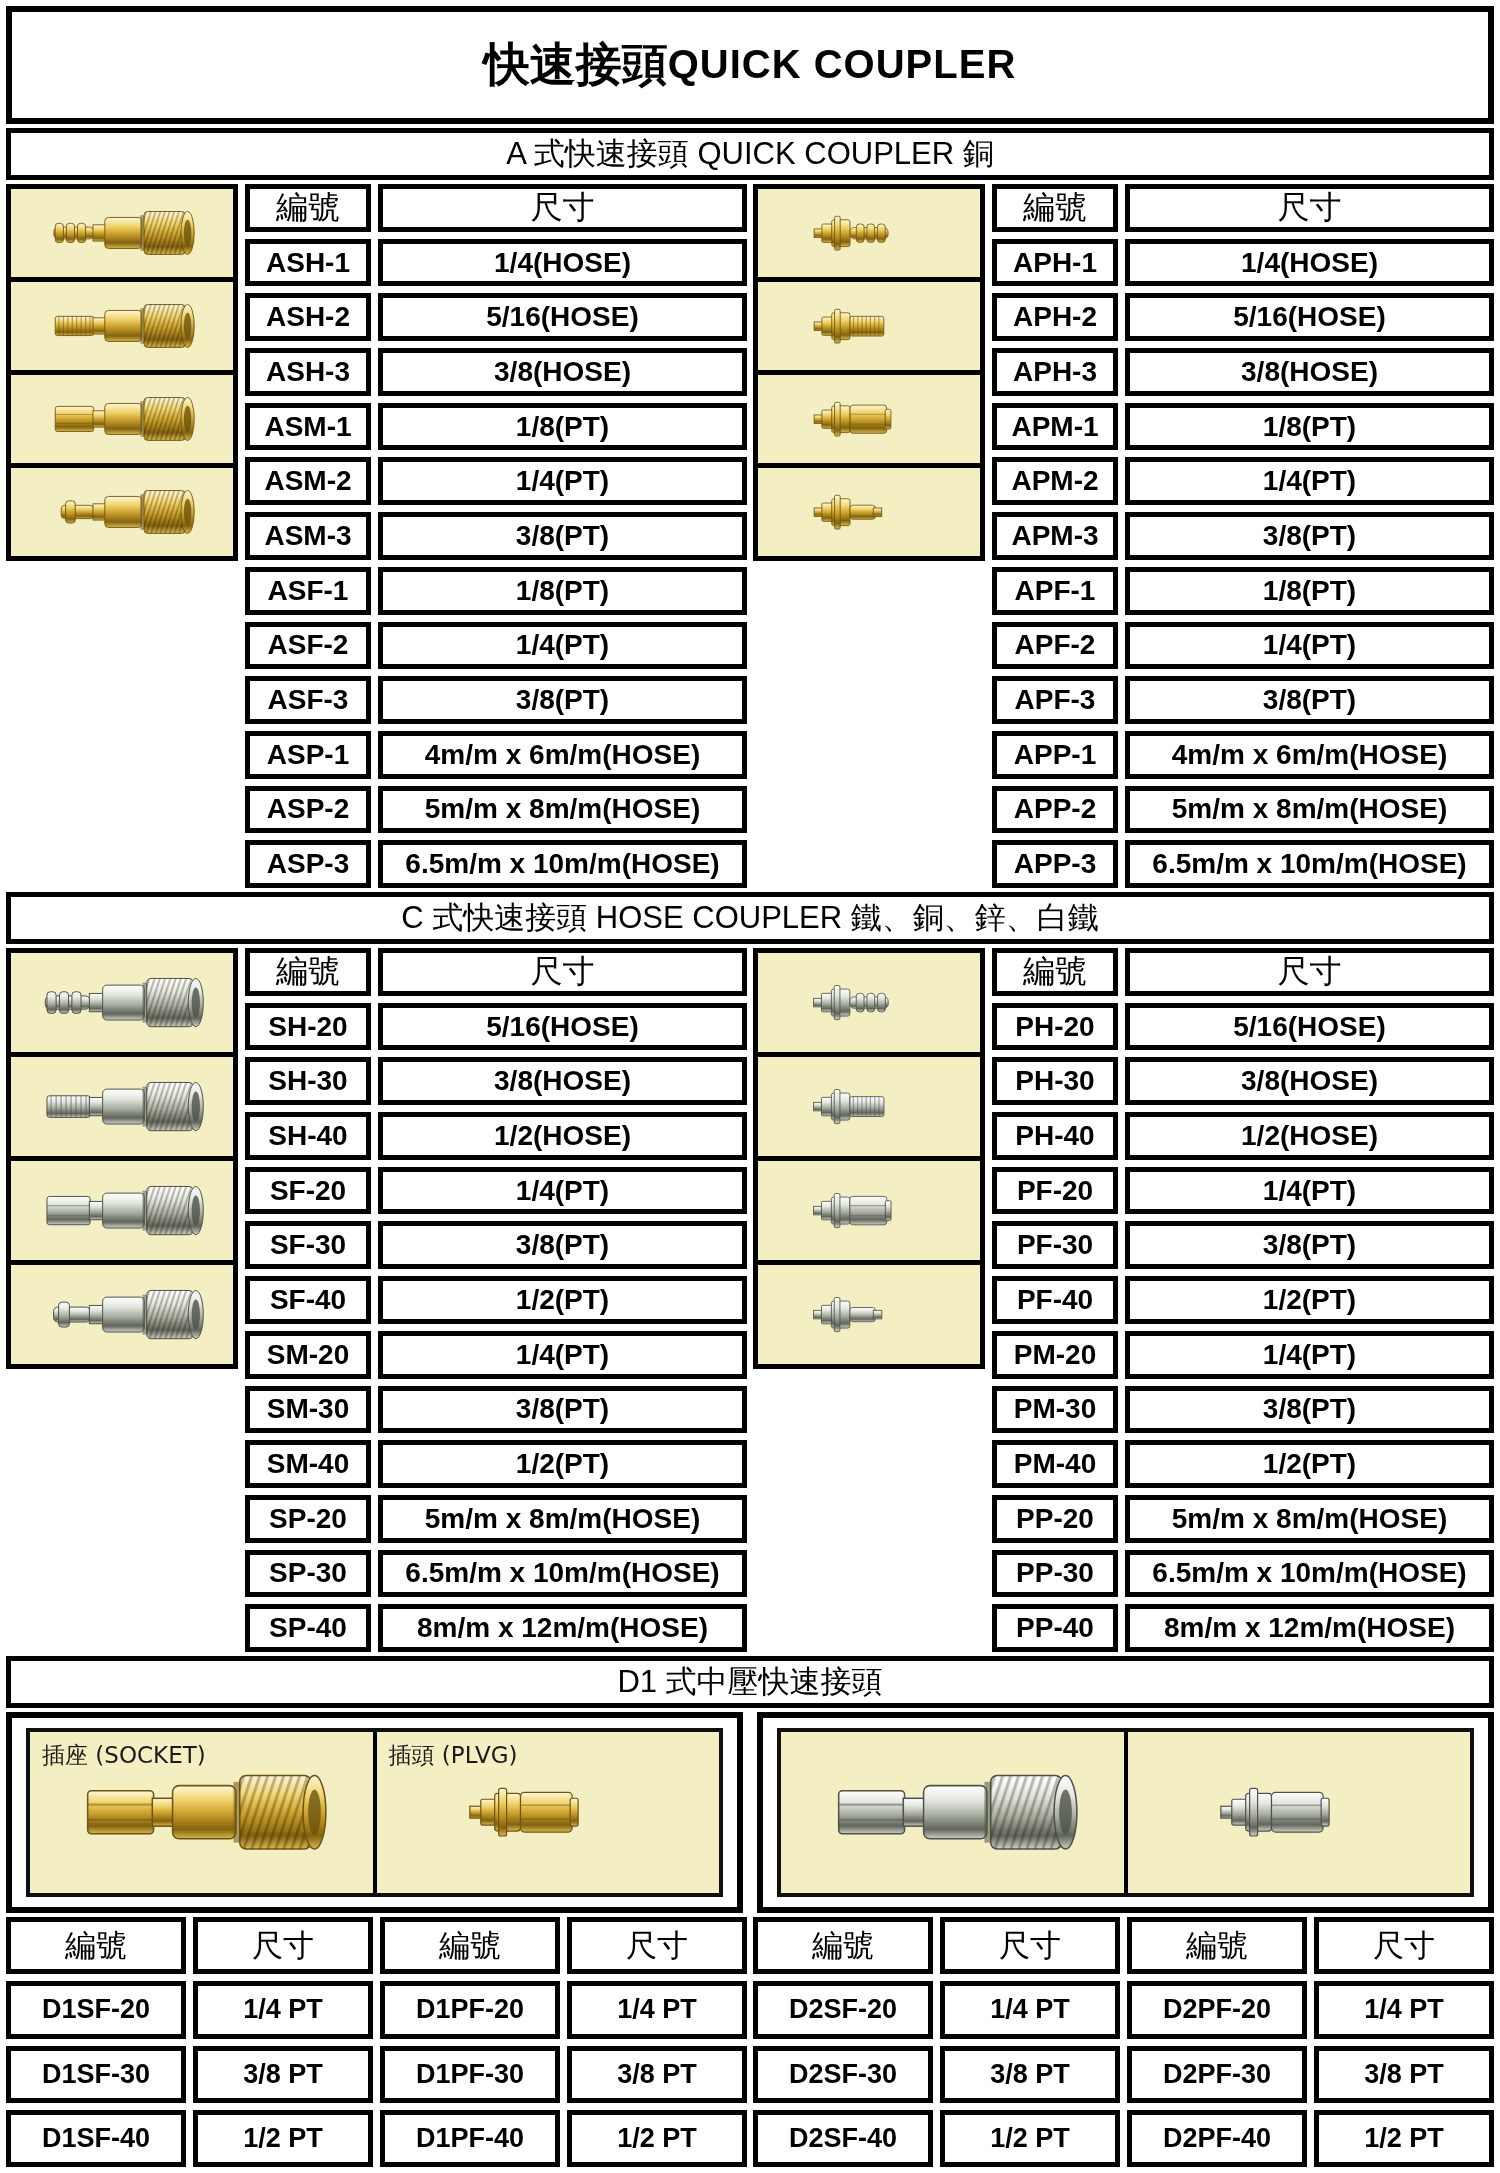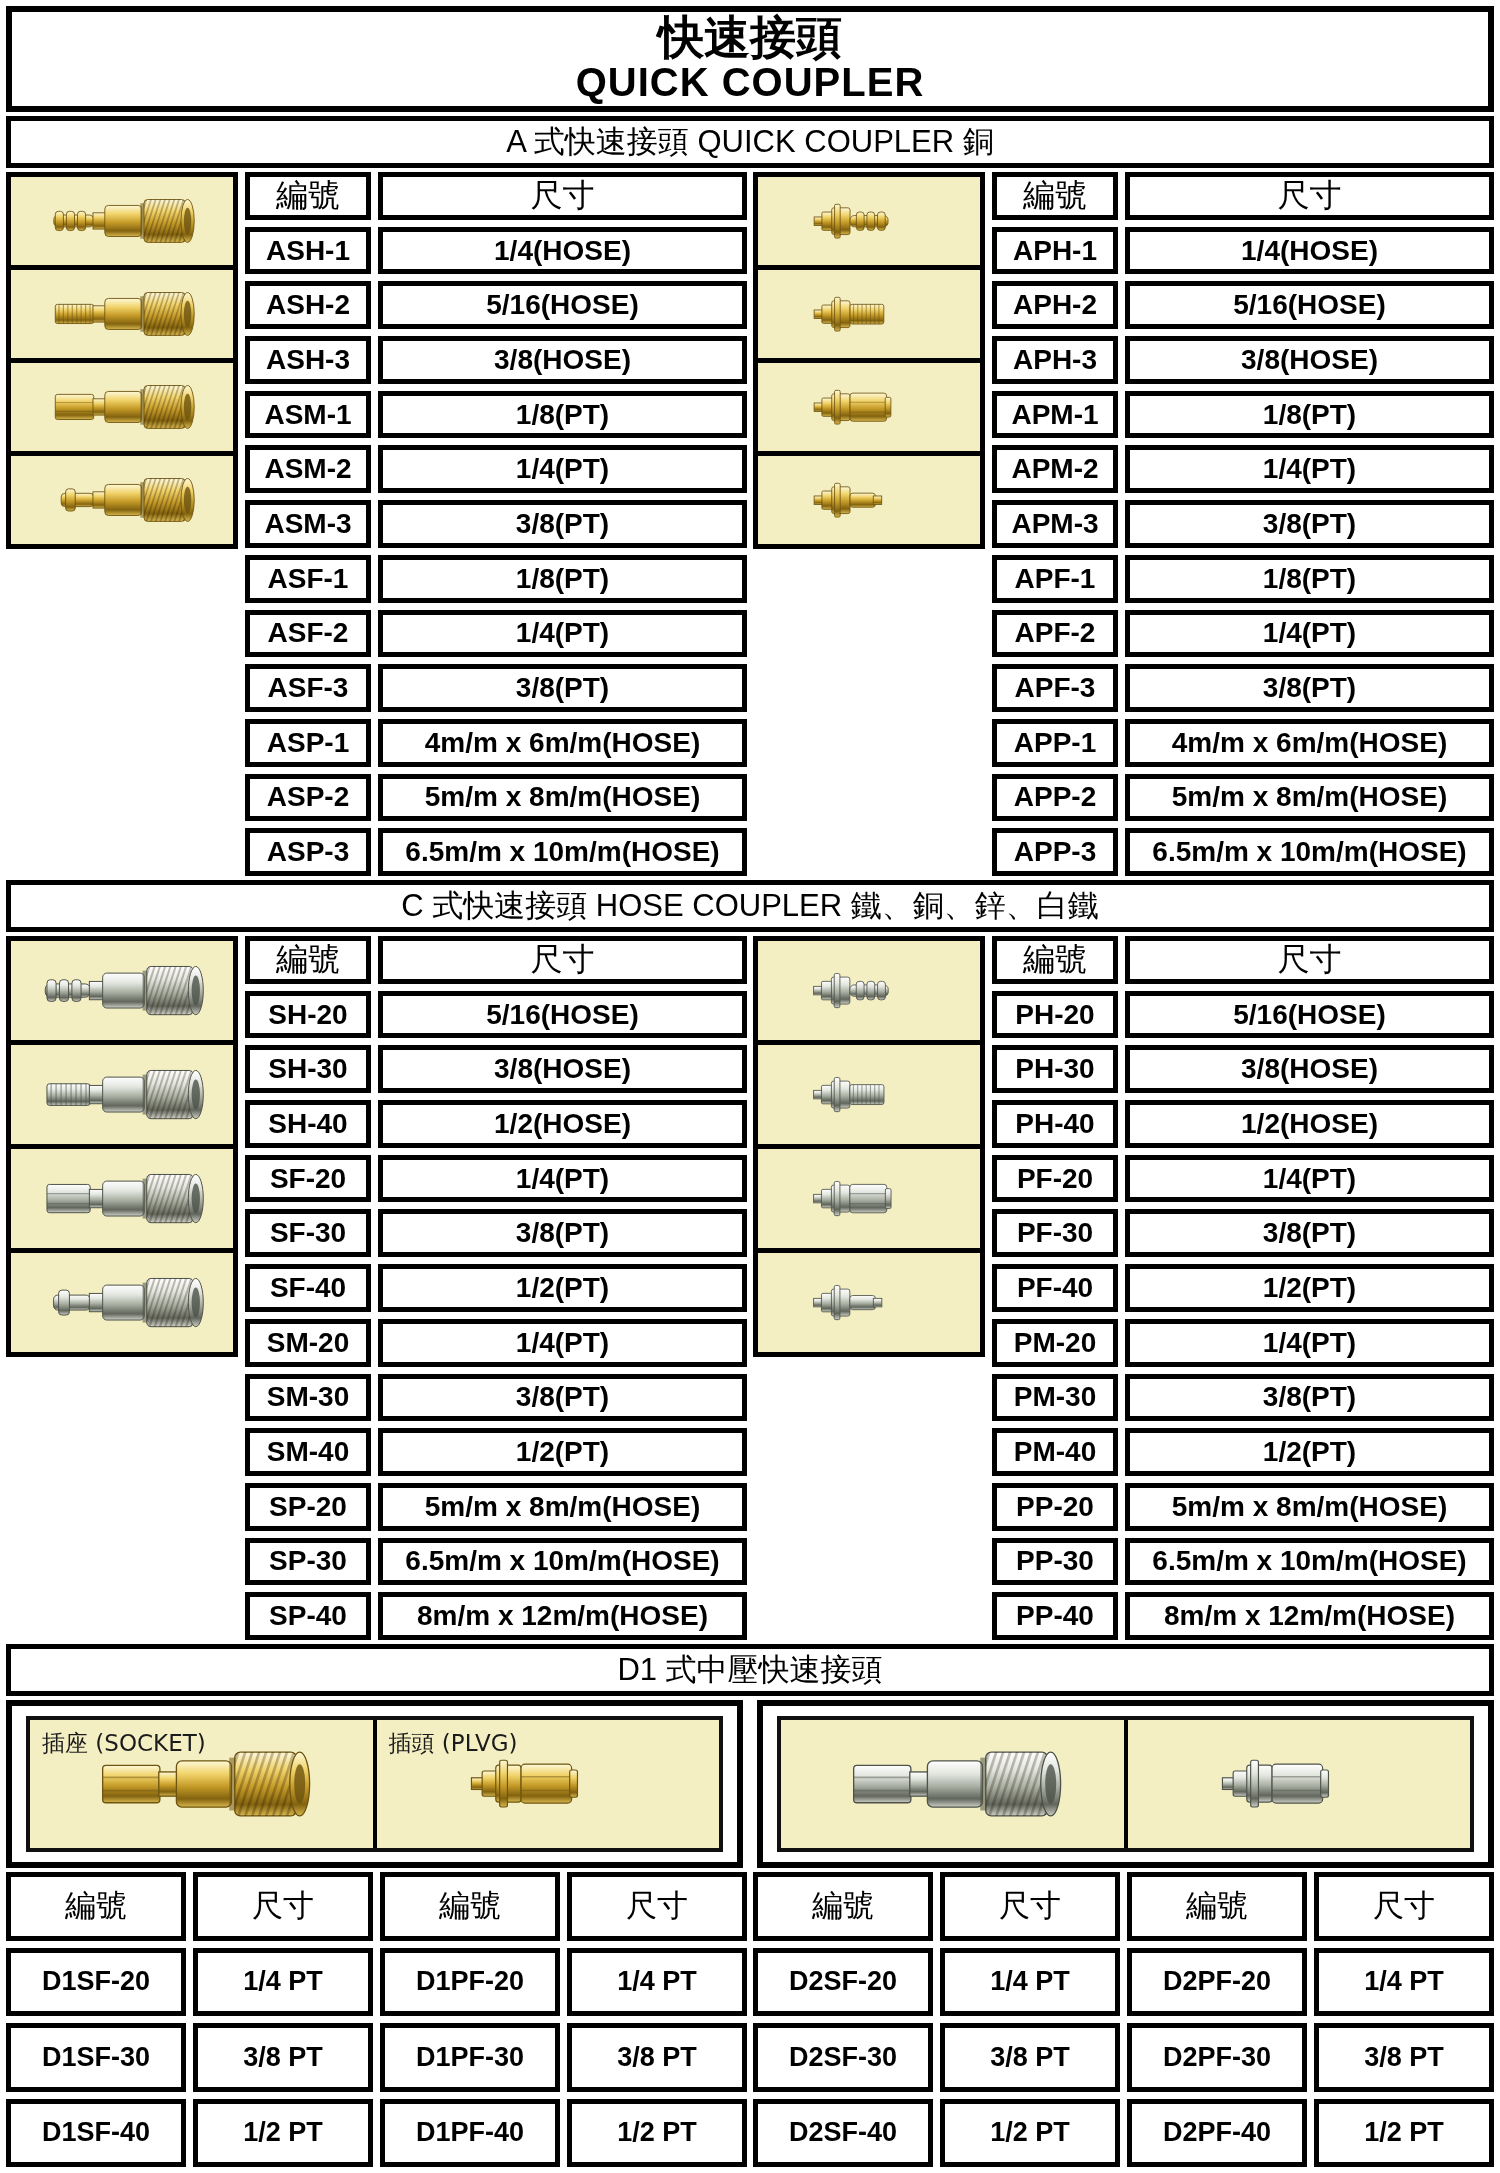--- a/index.html
+++ b/index.html
@@ -3,21 +3,21 @@
 <meta charset="utf-8">
 <style>
   html,body { margin:0; padding:0; background:#e9e9e9; }
   .page {
     width:1500px; height:2173px; box-sizing:border-box; margin:0 auto;
     background:#ffffff; padding:6px;
     display:flex; flex-direction:column; gap:4px;
     font-family:"Liberation Sans","DejaVu Sans",sans-serif; color:#000;
   }
   .box { border:6px solid #000; box-sizing:border-box; background:#fff; }
-  .title-block { height:106px; display:flex; flex-direction:column; align-items:center; justify-content:center; }
+  .title-block { height:118px; display:flex; flex-direction:row; align-items:center; justify-content:center; }
   .title-zh { font-size:46px; font-weight:600; line-height:1.04; font-family:"DejaVu Sans","Liberation Sans",sans-serif; }
   .title-en { font-size:40px; font-weight:700; line-height:1.04; letter-spacing:1px; }
 
   .band {
     height:52px; border:5px solid #000; box-sizing:border-box; background:#fff;
     display:flex; align-items:center; justify-content:center;
     font-size:31px; font-weight:400;
   }
 
   .dual { display:flex; gap:6px; height:704px; }
@@ -39,21 +39,21 @@
   .dual.a .photo-panel { height:88px; }
   .dual.c .photo-panel { height:99px; }
   .photo-divider { height:5px; background:#000; }
   .coupler-wrap { display:flex; width:100%; height:100%; align-items:center; justify-content:center; }
   .photo-panel svg.coupler { width:80%; height:84%; }
   .half.plugside .photo-panel svg.coupler { width:64%; height:80%; }
 
   .d-head-row { display:flex; gap:6px; }
   .d-head-row .band { flex:1; }
 
-  .d-photo-row { display:flex; gap:14px; height:168px; }
+  .d-photo-row { display:flex; gap:14px; height:201px; }
   .d-photo-box { flex:1; border:6px solid #000; box-sizing:border-box; padding:10px 14px; background:#fff; }
   .strip { height:100%; box-sizing:border-box; border:4px solid #101010; background:#f4efc3; display:flex; }
   .pane { flex:1; position:relative; display:flex; align-items:center; justify-content:center; overflow:hidden; }
   .strip-div { width:4px; background:#000; }
   .pane-label { position:absolute; top:8px; left:12px; font-size:23px; font-weight:500; color:#1b1b1b;
                 font-family:"DejaVu Sans","Liberation Sans",sans-serif; }
   .pane .coupler-wrap svg.coupler { width:58%; height:76%; }
   .pane.big .coupler-wrap svg.coupler { width:74%; height:86%; }
 
   .bottom-row { display:flex; gap:6px; flex:1; }

